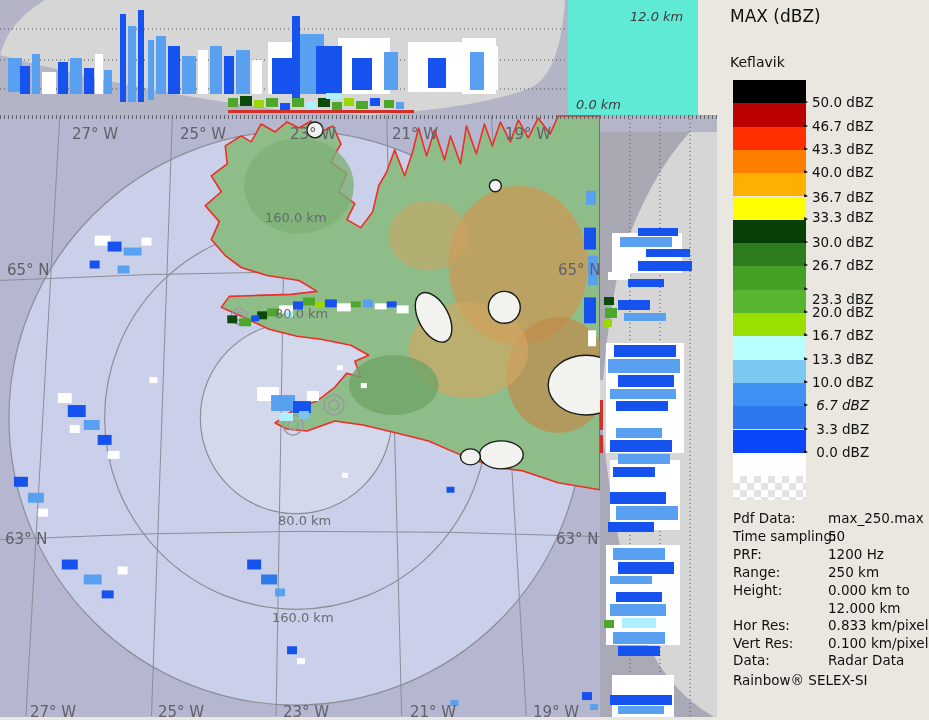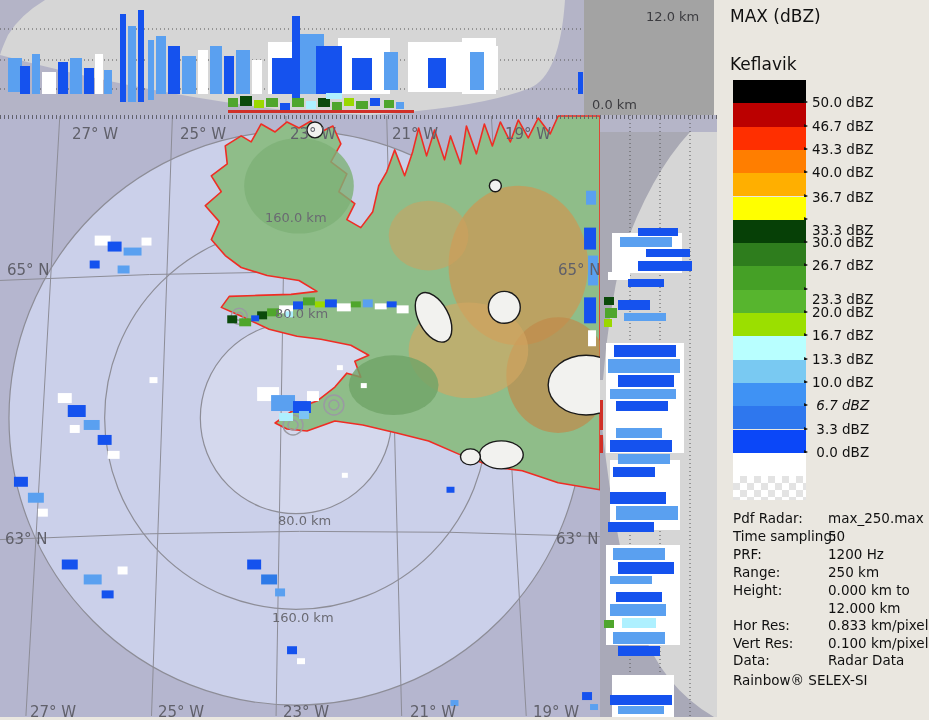--- a/index.html
+++ b/index.html
@@ -1,36 +1,36 @@
 <!DOCTYPE html>
 <html><head>
 <meta charset="utf-8">
 <style>
   html,body{margin:0;padding:0;background:#b9b6ad;}
   #root{position:relative;width:929px;height:720px;background:#eae7e0;
         font-family:"DejaVu Sans",sans-serif;overflow:hidden;}
   .abs{position:absolute;}
   
   #top-panel{left:0;top:0;width:600px;height:115px;background:#d6d6d6;}
-  #corner{left:584px;top:0;width:130px;height:115px;background:#a3a3a3;}
+  #corner{left:568px;top:0;width:130px;height:115px;background:#5eead4;font-style:italic;}
   #map-panel{left:0;top:115px;width:600px;height:602px;background:#b5b6cf;}
   #right-panel{left:600px;top:115px;width:117px;height:602px;background:#d6d6d6;}
   #right-margin{left:717px;top:115px;width:13px;height:602px;background:#eae7e0;}
   #bottom-strip{left:0;top:717px;width:730px;height:3px;background:#eae7e0;}
   #legend-panel{left:730px;top:0;width:199px;height:720px;background:#eae7e0;}
   
   .ruler{height:4px;background:repeating-linear-gradient(90deg,#62626a 0,#62626a 1px,transparent 1px,transparent 4px);}
   
   .geo-label{position:absolute;font-size:15px;color:#60606a;white-space:nowrap;}
   .ring-label{position:absolute;font-size:13px;color:#6a6a72;white-space:nowrap;}
   .axis-label{position:absolute;font-size:13px;color:#3c3c40;white-space:nowrap;}
   .legend-title{position:absolute;width:199px;text-align:left;color:#101010;}
   #lg-title{top:6px;font-size:17px;}
   #lg-time{top:31px;font-size:16px;}
-  #lg-station{top:54px;font-size:17px;}
+  #lg-station{top:54px;font-size:14px;}
   .lg-row-label{position:absolute;left:82px;font-size:13.5px;color:#101010;white-space:pre;}
   .lg-arrow{position:absolute;left:74px;font-size:8px;color:#101010;}
   .colorblock{position:absolute;left:3px;width:73px;}
   #checker{position:absolute;left:3px;width:73px;height:24px;
     background:
       linear-gradient(45deg,#e3e3e3 25%,transparent 25%,transparent 75%,#e3e3e3 75%),
       linear-gradient(45deg,#e3e3e3 25%,#ffffff 25%,#ffffff 75%,#e3e3e3 75%);
     background-size:14px 14px;background-position:0 0,7px 7px;}
   .meta-row{position:absolute;left:3px;width:196px;font-size:13.5px;color:#101010;}
   .meta-label{position:absolute;left:0;}
@@ -347,21 +347,21 @@
         <span class="lg-arrow" style="top: 143.9px;">▸</span>
         <span class="lg-row-label" style="top: 140.9px;">43.3 dBZ</span>
         <div class="colorblock" style="top: 149.9px; height: 23.3px; background: rgb(255, 126, 0);"></div>
         <span class="lg-arrow" style="top: 167.2px;">▸</span>
         <span class="lg-row-label" style="top: 164.2px;">40.0 dBZ</span>
         <div class="colorblock" style="top: 173.2px; height: 23.3px; background: rgb(255, 175, 0);"></div>
         <span class="lg-arrow" style="top: 190.5px;">▸</span>
         <span class="lg-row-label" style="top: 189px;">36.7 dBZ</span>
         <div class="colorblock" style="top: 196.5px; height: 23.3px; background: rgb(255, 255, 0);"></div>
         <span class="lg-arrow" style="top: 213.8px;">▸</span>
-        <span class="lg-row-label" style="top: 222px;">33.3 dBZ</span>
+        <span class="lg-row-label" style="top: 209px;">33.3 dBZ</span>
         <div class="colorblock" style="top: 219.8px; height: 23.3px; background: rgb(6, 64, 6);"></div>
         <span class="lg-arrow" style="top: 237.1px;">▸</span>
         <span class="lg-row-label" style="top: 234.1px;">30.0 dBZ</span>
         <div class="colorblock" style="top: 243.1px; height: 23.3px; background: rgb(46, 125, 29);"></div>
         <span class="lg-arrow" style="top: 260.4px;">▸</span>
         <span class="lg-row-label" style="top: 257.4px;">26.7 dBZ</span>
         <div class="colorblock" style="top: 266.4px; height: 23.3px; background: rgb(69, 160, 38);"></div>
         <span class="lg-arrow" style="top: 283.7px;">▸</span>
         <span class="lg-row-label" style="top: 280.7px; margin-top: 10px;">23.3 dBZ</span>
         <div class="colorblock" style="top: 289.7px; height: 23.3px; background: rgb(87, 181, 46);"></div>
@@ -383,21 +383,21 @@
         <span class="lg-arrow" style="top: 423.5px;">▸</span>
         <span class="lg-row-label" style="top: 420.5px;"> 3.3 dBZ</span>
         <div class="colorblock" style="top: 429.5px; height: 23.3px; background: rgb(11, 71, 248);"></div>
         <span class="lg-arrow" style="top: 446.8px;">▸</span>
         <span class="lg-row-label" style="top: 443.8px;"> 0.0 dBZ</span>
         <div class="colorblock" style="top: 452.8px; height: 23px; background: rgb(255, 255, 255);"></div>
         <div id="checker" style="top: 475.8px;"></div>
       </div>
     <div id="lg-meta">
         <div class="meta-row" style="top: 510px;">
-          <span class="meta-label">Pdf Radar:</span>
+          <span class="meta-label">Pdf Data:</span>
           <span class="meta-value">max_250.max</span>
         </div>
         <div class="meta-row" style="top: 528px;">
           <span class="meta-label">Time sampling:</span>
           <span class="meta-value">50</span>
         </div>
         <div class="meta-row" style="top: 546px;">
           <span class="meta-label">PRF:</span>
           <span class="meta-value">1200 Hz</span>
         </div>

